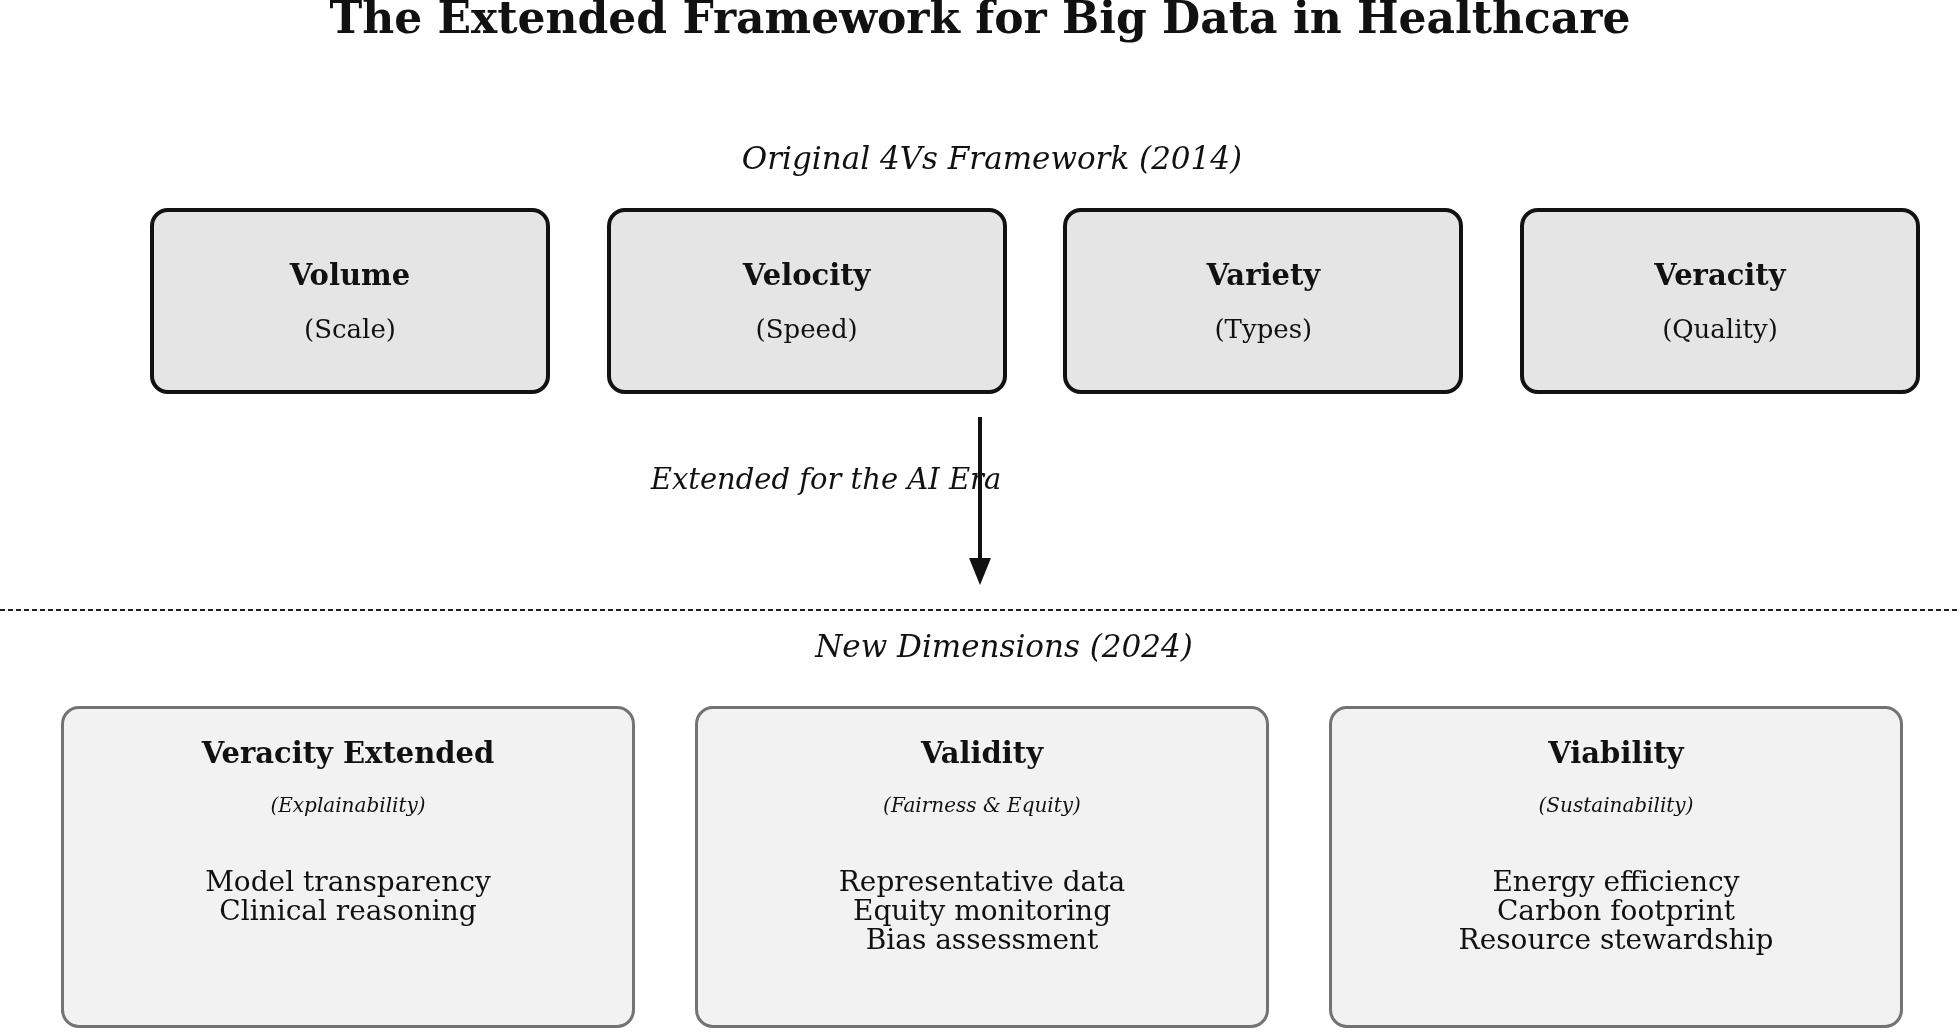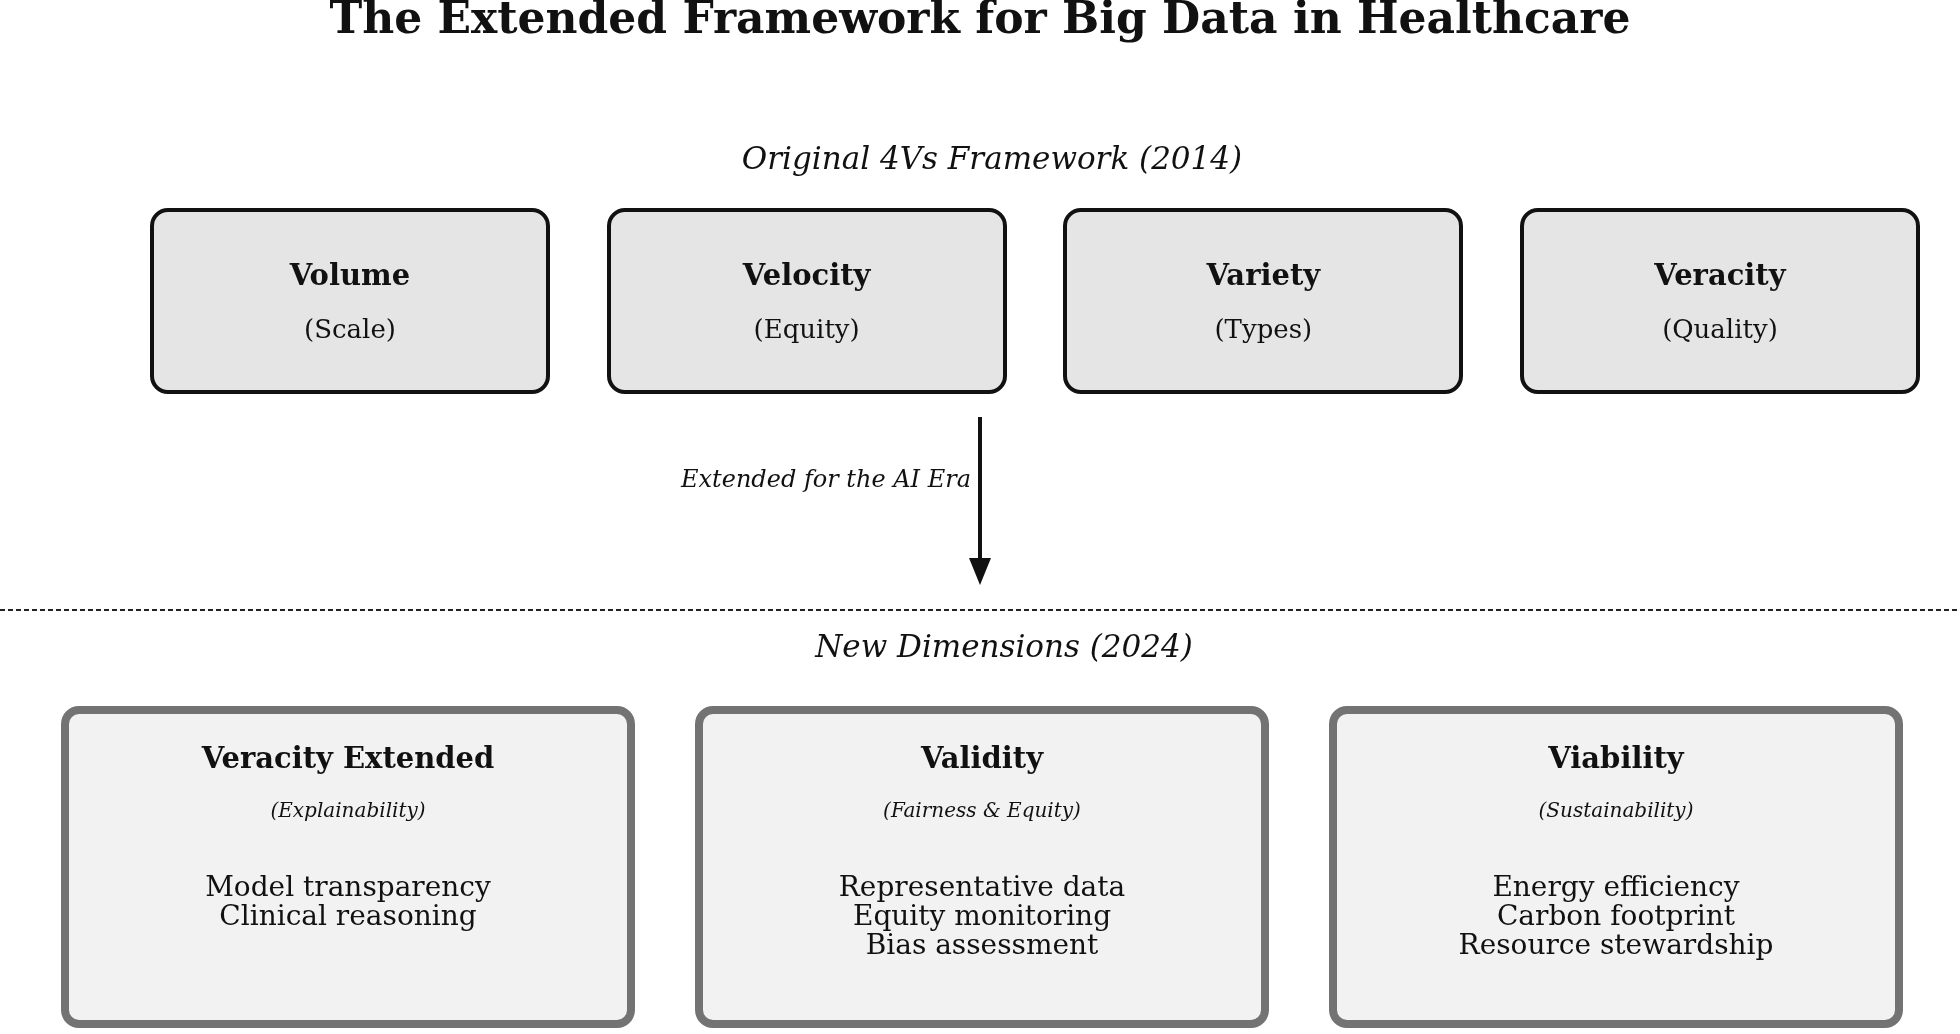--- a/index.html
+++ b/index.html
@@ -78,21 +78,21 @@
     border-right: 11px solid transparent;
     border-top: 27px solid #111111;
   }
   .arrow-label {
     position: absolute;
     top: 460px;
     left: 0;
     width: 1652px;
     text-align: center;
     font-style: italic;
-    font-size: 24px;
+    font-size: 29px;
     line-height: 38px;
   }
 
   .divider {
     position: absolute;
     top: 609px;
     left: 0;
     width: 1960px;
     height: 2px;
     background: repeating-linear-gradient(90deg, #222222 0px, #222222 5px, transparent 5px, transparent 8px);
@@ -105,21 +105,21 @@
     width: 1842px;
     height: 322px;
     display: flex;
     justify-content: space-between;
   }
   .nbox {
     box-sizing: border-box;
     width: 574px;
     height: 322px;
     background: #f2f2f2;
-    border: 8px solid #737373;
+    border: 3px solid #737373;
     border-radius: 18px;
     text-align: center;
     padding-top: 30px;
   }
   .nbox-title { font-size: 29px; font-weight: bold; line-height: 1; }
   .nbox-sub   { font-size: 20px; font-style: italic; line-height: 1; margin-top: 27px; }
   .nbox-items { margin-top: 52px; font-size: 28px; line-height: 29px; }
 </style>
 </head>
 <body>
@@ -130,21 +130,21 @@
 
   <div class="section-heading heading-original">Original 4Vs Framework (2014)</div>
 
   <div class="top-row">
     <div class="vbox">
       <div class="vbox-title">Volume</div>
       <div class="vbox-sub">(Scale)</div>
     </div>
     <div class="vbox">
       <div class="vbox-title">Velocity</div>
-      <div class="vbox-sub">(Equity)</div>
+      <div class="vbox-sub">(Speed)</div>
     </div>
     <div class="vbox">
       <div class="vbox-title">Variety</div>
       <div class="vbox-sub">(Types)</div>
     </div>
     <div class="vbox">
       <div class="vbox-title">Veracity</div>
       <div class="vbox-sub">(Quality)</div>
     </div>
   </div>

